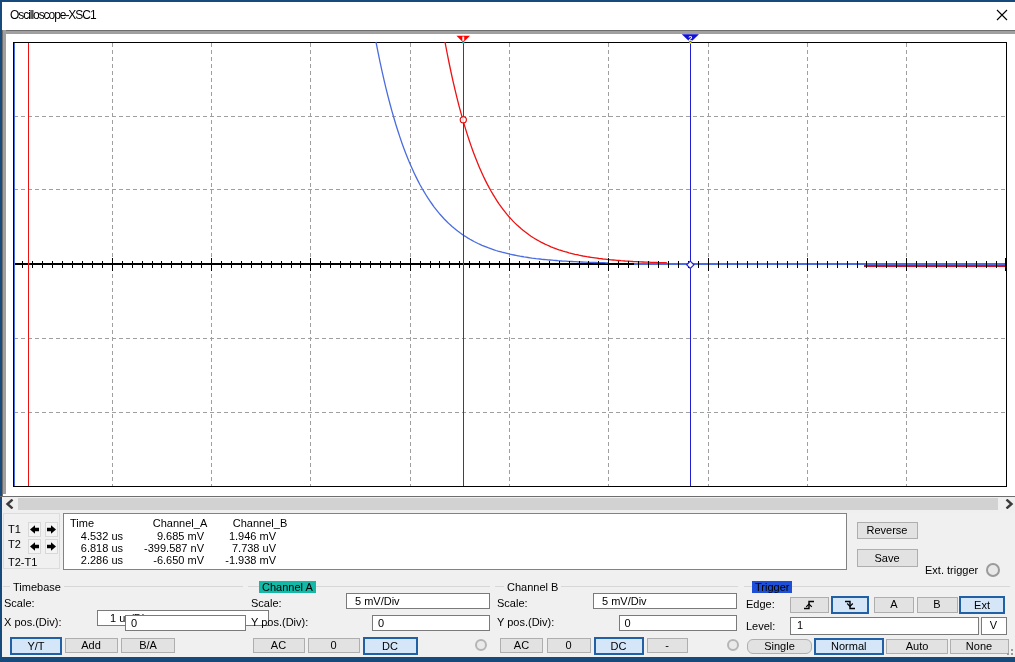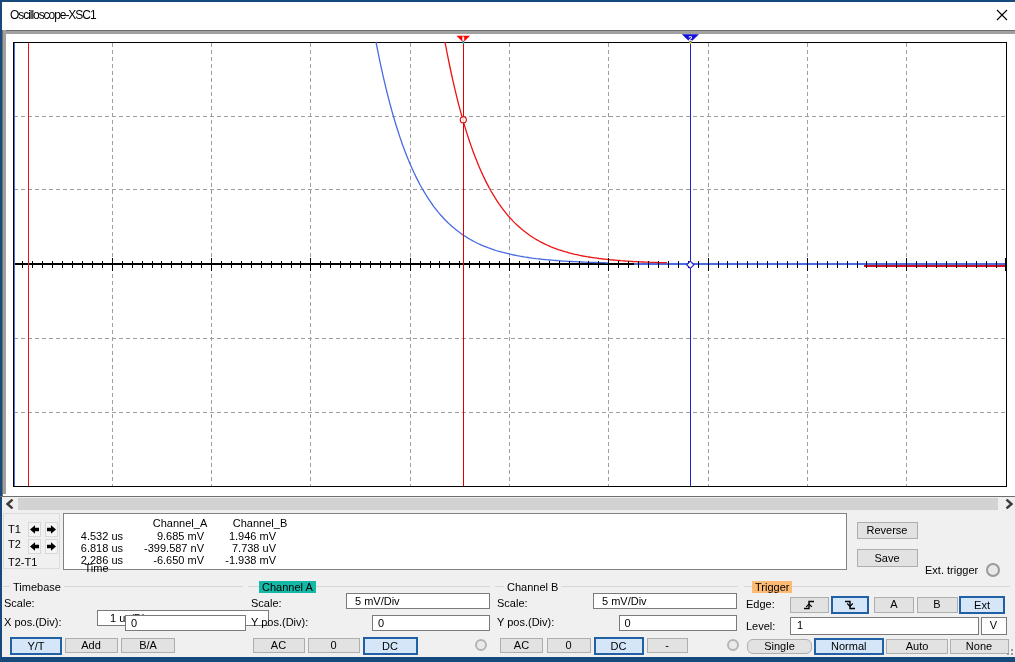--- a/index.html
+++ b/index.html
@@ -193,21 +193,21 @@
     </svg>
     <div class="abs" style="left:28px;top:538.5px;width:13px;height:15px;background:#f4f4f4;border:1px solid #d8d8d8;"></div>
     <svg class="abs" style="left:28px;top:538.5px;" width="13" height="15" viewBox="0 0 13 15">
       <path d="M2 7.5 L7 3.2 V5.8 H11 V9.2 H7 V11.8 Z" fill="#000"></path>
     </svg>
     <div class="abs" style="left:44.5px;top:538.5px;width:13px;height:15px;background:#f4f4f4;border:1px solid #d8d8d8;"></div>
     <svg class="abs" style="left:44.5px;top:538.5px;" width="13" height="15" viewBox="0 0 13 15">
       <path d="M11 7.5 L6 3.2 V5.8 H2 V9.2 H6 V11.8 Z" fill="#000"></path>
     </svg>
   <div class="abs" style="left:63px;top:513px;width:784px;height:57px;background:#fff;border:1px solid #828282;"></div>
-  <div class="t" style="left:70px;top:517px;width:53px;text-align:center;margin-top:45px;">Time</div>
+  <div class="t" style="left:70px;top:517px;width:53px;">Time</div>
   <div class="t" style="left:140px;top:517px;width:80px;text-align:center;">Channel_A</div>
   <div class="t" style="left:220px;top:517px;width:80px;text-align:center;">Channel_B</div>
   <div class="t" style="left:40px;top:529.5px;width:83px;text-align:right;">4.532 us</div>
   <div class="t" style="left:40px;top:541.5px;width:83px;text-align:right;">6.818 us</div>
   <div class="t" style="left:40px;top:553.5px;width:83px;text-align:right;">2.286 us</div>
   <div class="t" style="left:120px;top:529.5px;width:84px;text-align:right;">9.685 mV</div>
   <div class="t" style="left:120px;top:541.5px;width:84px;text-align:right;">-399.587 nV</div>
   <div class="t" style="left:120px;top:553.5px;width:84px;text-align:right;">-6.650 mV</div>
   <div class="t" style="left:200px;top:529.5px;width:76px;text-align:right;">1.946 mV</div>
   <div class="t" style="left:200px;top:541.5px;width:76px;text-align:right;">7.738 uV</div>
@@ -217,21 +217,21 @@
   <div class="t" style="left:925px;top:563.5px;">Ext. trigger</div>
   <div class="abs" style="left:986px;top:563px;width:14px;height:14px;border-radius:50%;border:2px solid #9a9a9a;background:#e8e8e8;"></div>
 
   <div class="abs" style="left:3px;top:586px;width:240px;height:1px;background:#d7d7d7;"></div>
     <div class="t" style="left:10px;top:580.5px;background:#f0f0f0;padding:0 3px;">Timebase</div>
     <div class="abs" style="left:248px;top:586px;width:242px;height:1px;background:#d7d7d7;"></div>
     <div class="t" style="left:259px;top:580.5px;background:#14b8a6;padding:0 3px;">Channel A</div>
     <div class="abs" style="left:495px;top:586px;width:243px;height:1px;background:#d7d7d7;"></div>
     <div class="t" style="left:504px;top:580.5px;background:#f0f0f0;padding:0 3px;">Channel B</div>
     <div class="abs" style="left:744px;top:586px;width:266px;height:1px;background:#d7d7d7;"></div>
-    <div class="t" style="left:752px;top:580.5px;background:#fdba74;padding:0 3px;">Trigger</div>
+    <div class="t" style="left:752px;top:580.5px;background:#1d4ed8;padding:0 3px;">Trigger</div>
 
   <div class="t" style="left:4px;top:596.5px;">Scale:</div>
   <div class="inp" style="left:97px;top:610px;width:172px;height:16px;padding-left:12px;">1 us/Div</div>
   <div class="t" style="left:4px;top:616px;">X pos.(Div):</div>
   <div class="inp" style="left:125px;top:614.5px;width:121px;height:16px;padding-left:5px;">0</div>
   <div class="btn sel" style="left:10px;top:636.5px;width:52px;height:18px;line-height:14px;">Y/T</div>
   <div class="btn" style="left:64.5px;top:638px;width:53px;height:15px;line-height:13px;">Add</div>
   <div class="btn" style="left:121px;top:638px;width:54px;height:15px;line-height:13px;">B/A</div>
   <div class="btn" style="left:180px;top:666px;width:53px;height:15px;line-height:13px;">A/B</div>
 

